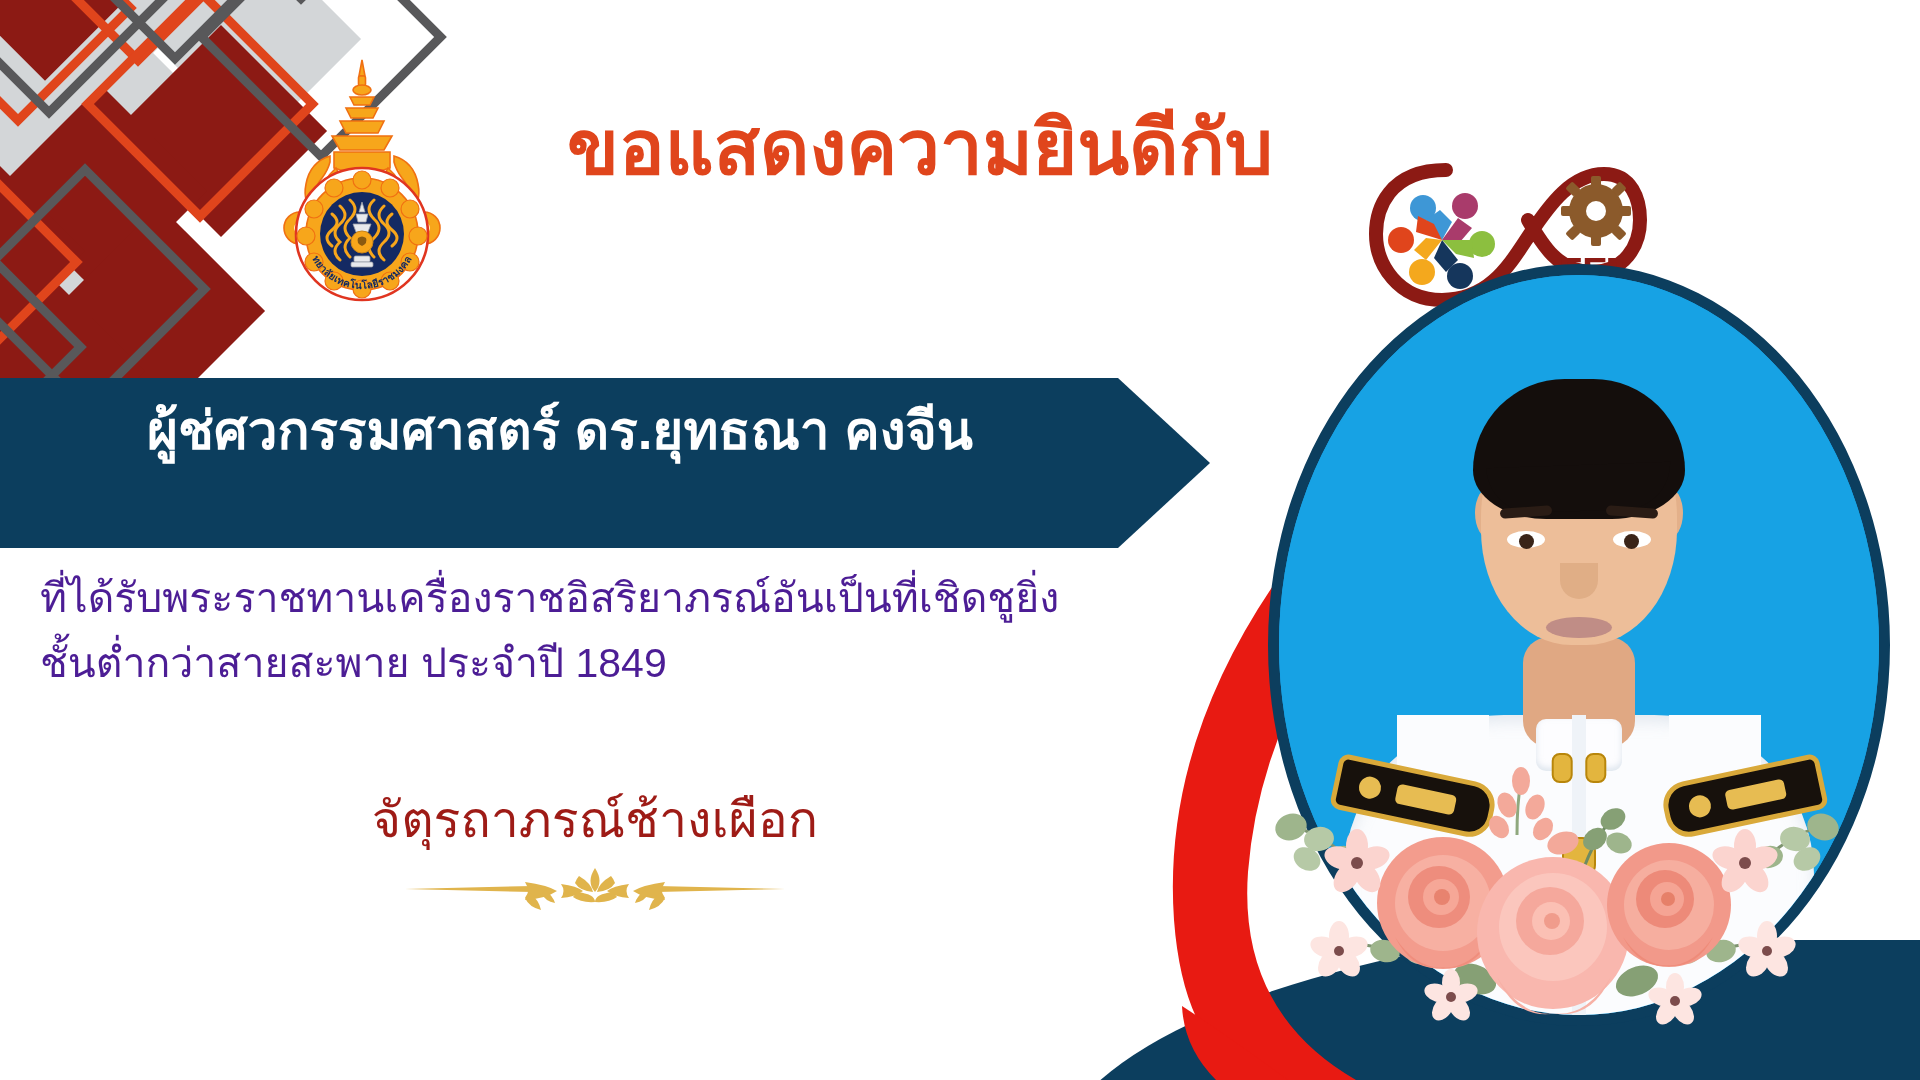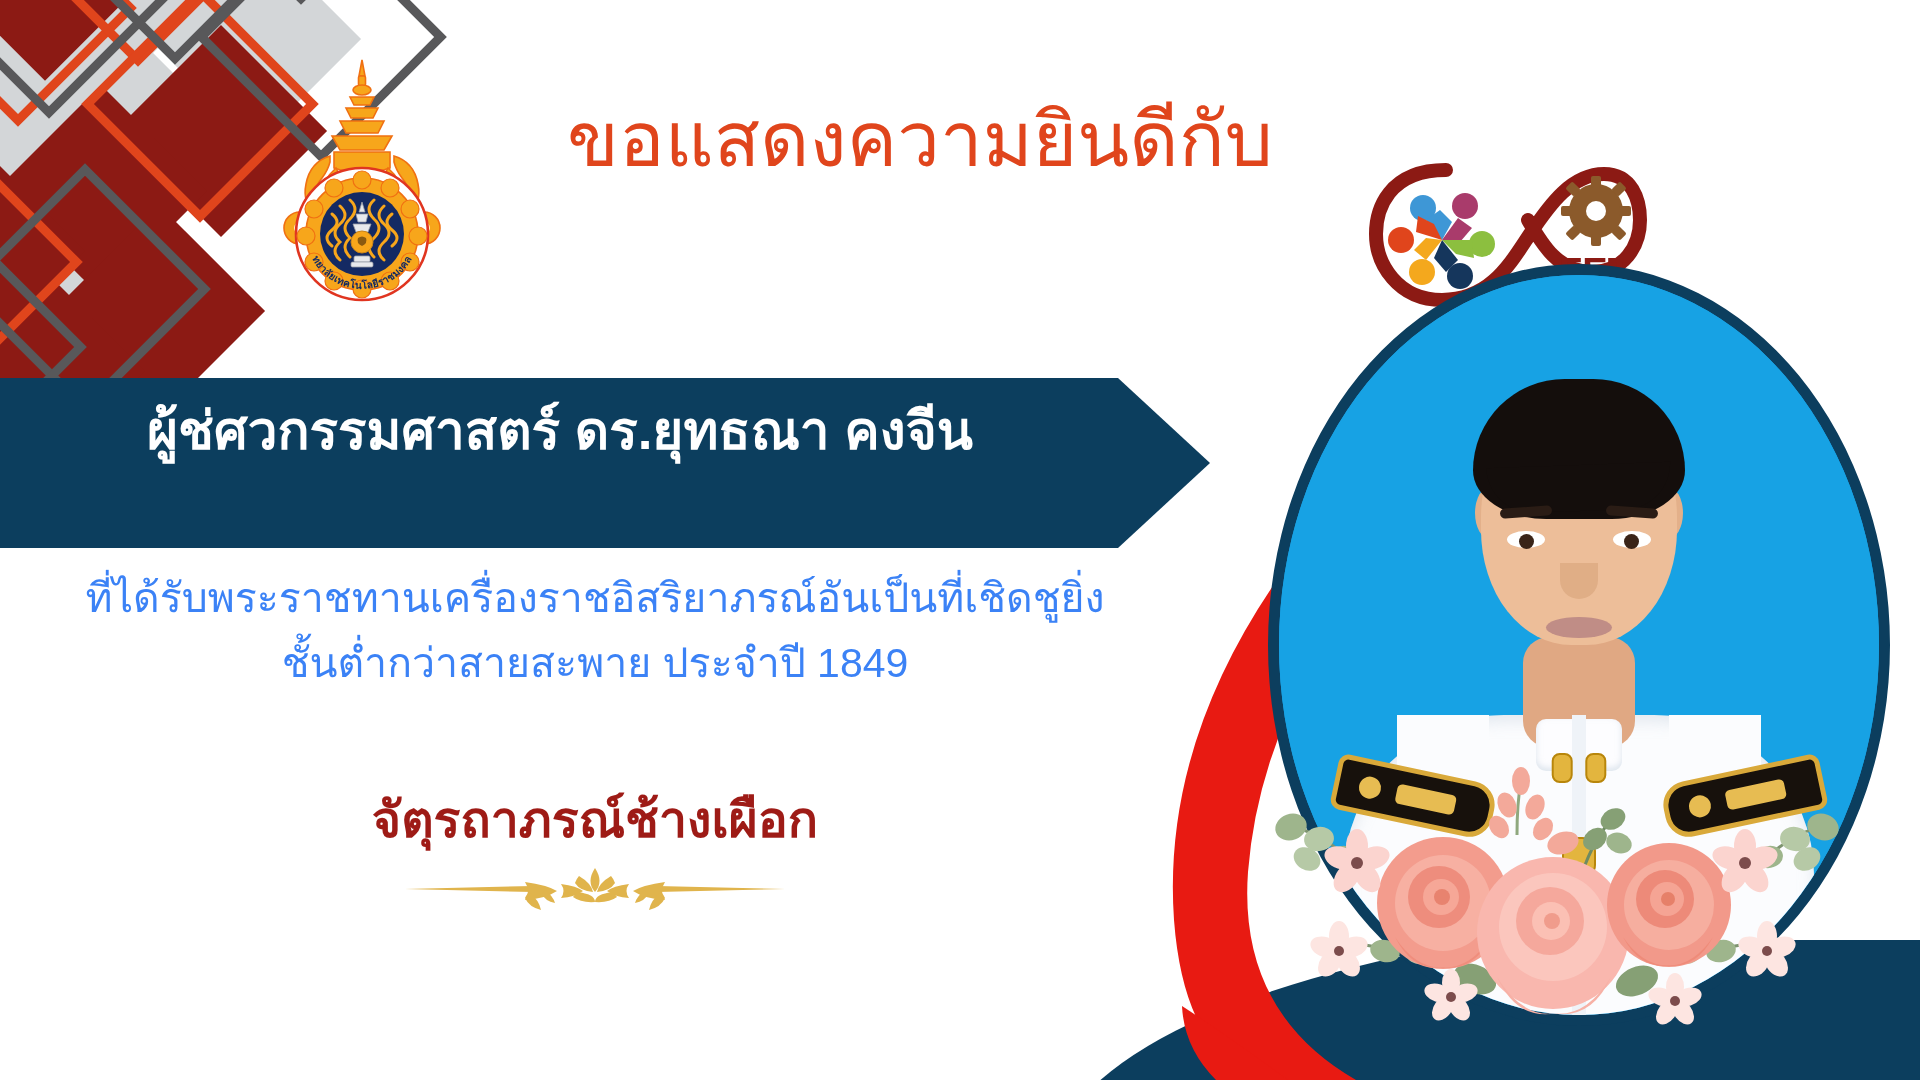--- a/index.html
+++ b/index.html
@@ -36,23 +36,23 @@
     color:#9E1B16;
     font-size:57px;
     font-weight:700;
     letter-spacing:-1px;
     line-height:1.05;
     white-space:nowrap;
   }
   .line2{
     color:#E0451C;
     font-size:76px;
-    font-weight:400;
+    font-weight:700;
     line-height:1.1;
-    margin-top:6px;
+    margin-top:14px;
     white-space:nowrap;
   }
 
   
   .fet{position:absolute;left:1368px;top:148px;width:280px;height:175px;}
 
   
   .ribbon-wrap{position:absolute;left:0;top:378px;width:1210px;height:170px;}
   .ribbon-bg{
     position:absolute;inset:0;
@@ -68,29 +68,29 @@
   .ribbon-sub{
     position:absolute;left:0;top:84px;width:1120px;
     text-align:center;color:#ffffff;
     font-size:40px;font-weight:700;
     white-space:nowrap;
   }
 
   
   .body-text{
     position:absolute;left:40px;top:566px;width:1110px;
-    text-align:center;color:#3b82f6;
+    color:#4c1d95;
     font-size:41px;line-height:1.58;font-weight:400;
   }
   .body-text div{white-space:nowrap;}
 
   .award{
     position:absolute;left:40px;top:780px;width:1110px;
     text-align:center;color:#9E1B16;
-    font-size:50px;font-weight:700;
+    font-size:50px;font-weight:400;
     white-space:nowrap;
   }
 
   .divider{position:absolute;left:405px;top:862px;width:380px;height:54px;}
 
   
   .photo-ring{
     position:absolute;left:1268px;top:264px;
     width:600px;height:740px;
     border-radius:50%;

